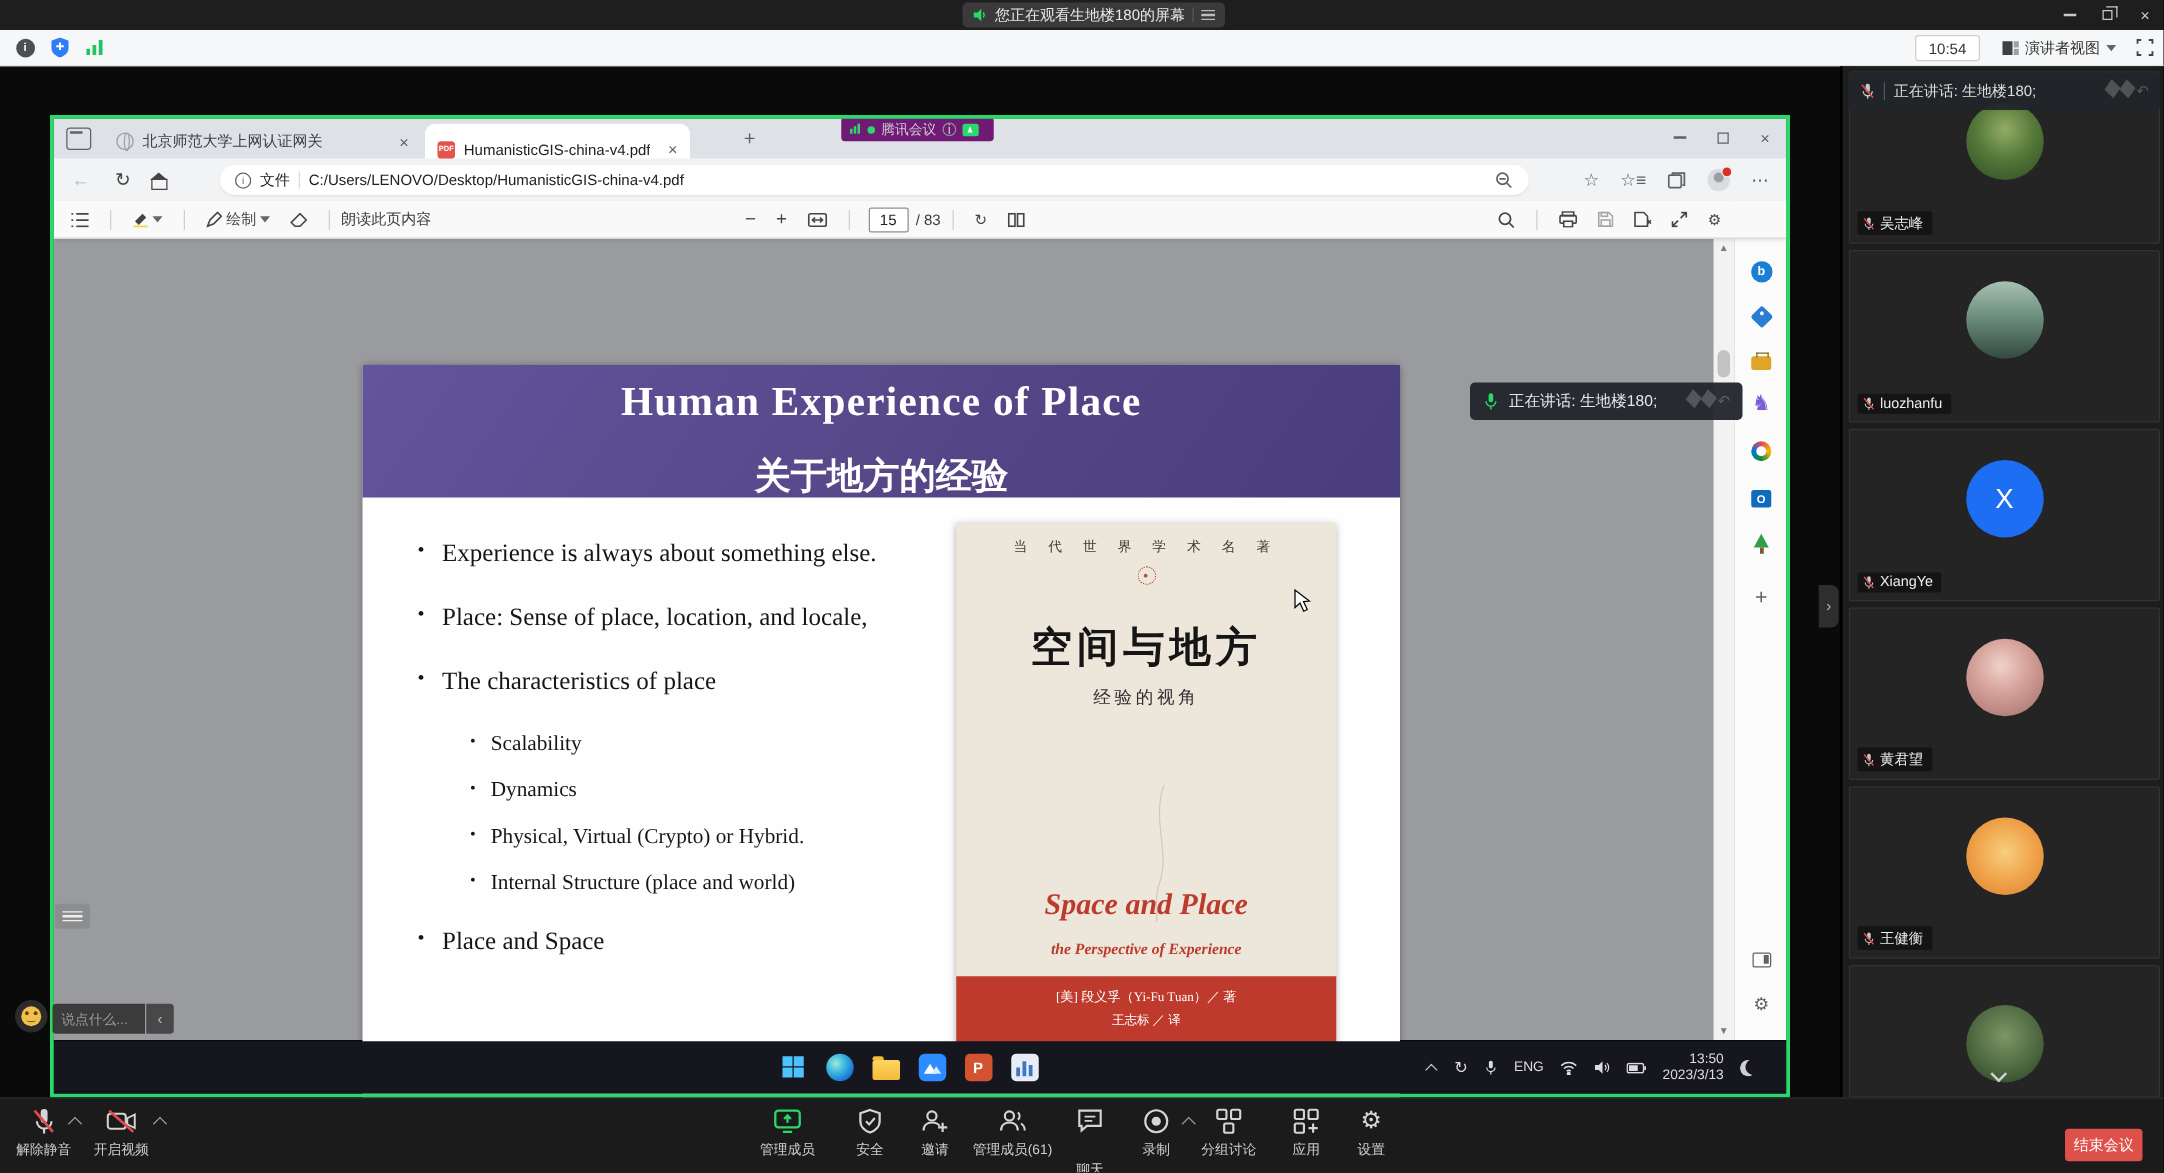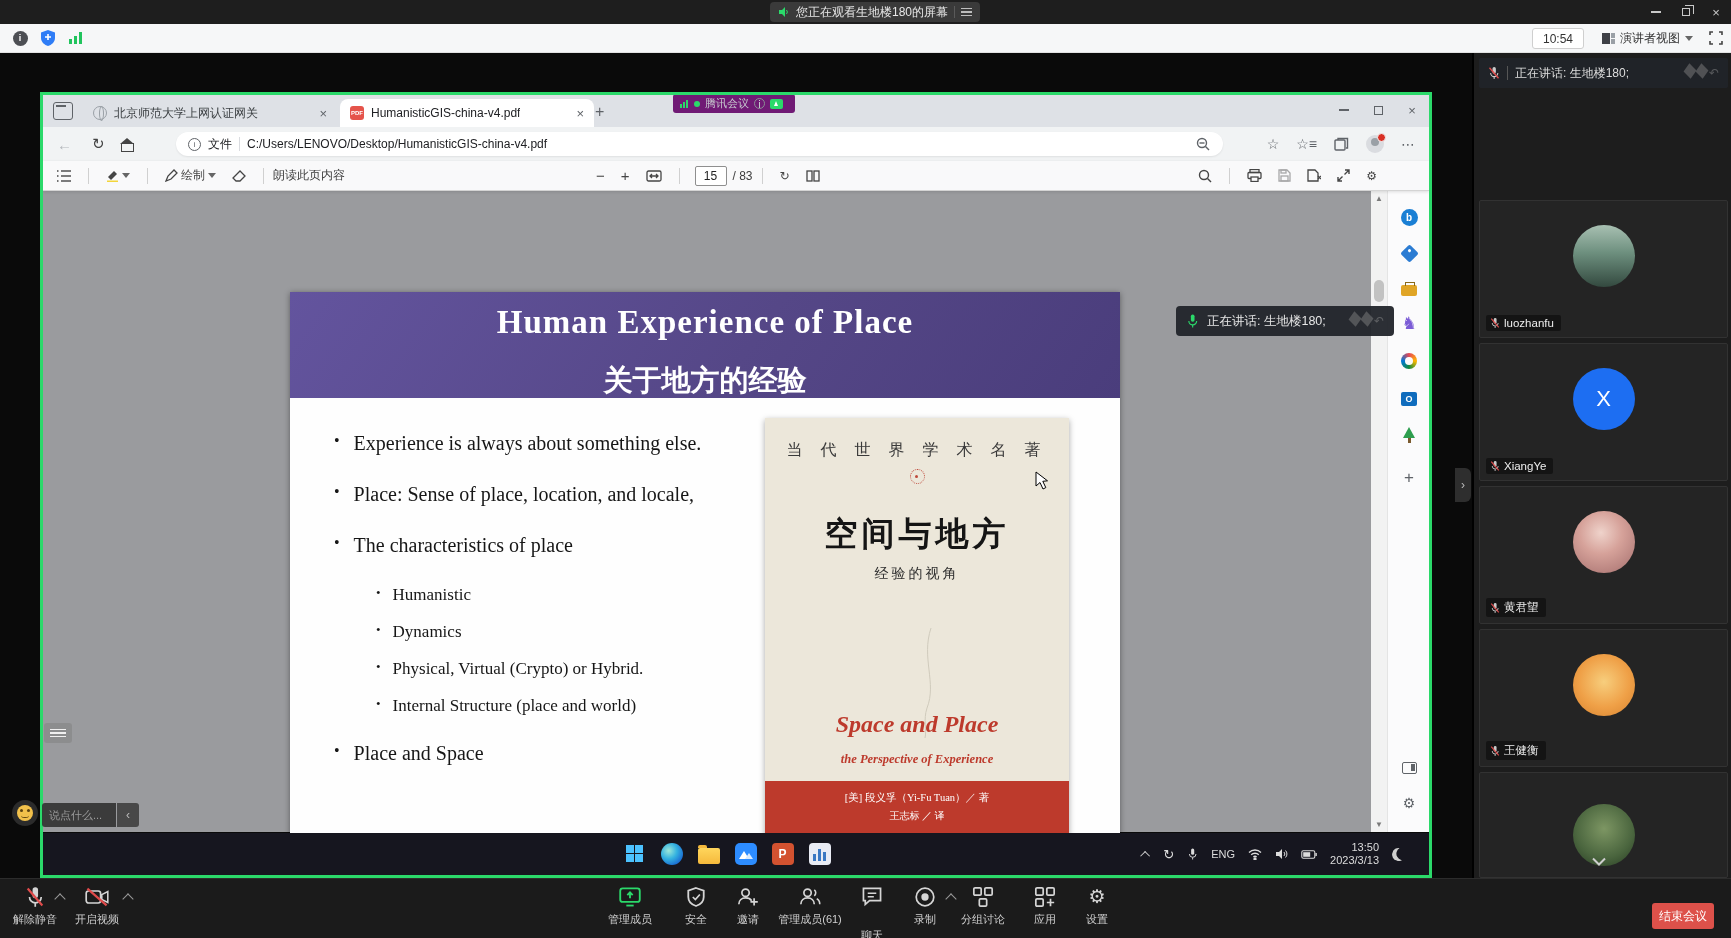--- a/index.html
+++ b/index.html
@@ -34,21 +34,21 @@
   
   .share-frame { position:absolute; left:40px; top:92px; width:1392px; height:786px; border:3px solid #2bd96a; z-index:40; pointer-events:none; }
 
   
   .browser { position:absolute; left:43px; top:95px; width:1386px; height:737px; background:#fff; z-index:10; }
   .tabstrip { position:absolute; left:0; top:0; width:100%; height:32px; background:#dee1e6; display:flex; align-items:flex-end; }
   .tab-actions { position:absolute; left:10px; top:7px; width:20px; height:18px; border:1.5px solid #5f6368; border-radius:3px; }
   .tab-actions::before { content:""; position:absolute; left:2px; top:2px; width:10px; height:2px; background:#5f6368; }
   .tab { position:absolute; top:4px; height:28px; display:flex; align-items:center; gap:7px; padding:0 10px; font-size:12px; color:#3c4043; }
   .tab.inactive { left:40px; width:254px; }
-  .tab.active { left:297px; width:254px; background:#fff; border-radius:8px 8px 0 0; color:#202124; }
+  .tab.active { left:297px; width:212px; background:#fff; border-radius:8px 8px 0 0; color:#202124;align-items:flex-end; }
   .tab .x { color:#5f6368; font-size:13px; margin-left:auto; }
   .globe { width:14px; height:14px; border-radius:50%; border:1.5px solid #9aa0a6; position:relative; flex:none; }
   .globe::before { content:""; position:absolute; left:5px; top:-1px; width:3px; height:13px; border-radius:50%; border:1px solid #9aa0a6; }
   .pdf-ic { width:14px; height:14px; background:#e5544b; border-radius:3px; color:#fff; font-size:6px; font-weight:bold; display:flex; align-items:center; justify-content:center; flex:none; }
   .newtab { position:absolute; left:552px; top:8px; color:#5f6368; font-size:16px; }
   .bwin-ctl { position:absolute; top:0; height:30px; width:34px; display:flex; align-items:center; justify-content:center; color:#5f6368; font-size:13px; }
   .ic-min2 { width:10px; height:1.2px; background:#5f6368; display:inline-block; }
   .ic-rest2 { width:9px; height:9px; border:1.2px solid #5f6368; display:inline-block; }
 
   .addressbar { position:absolute; left:0; top:32px; width:100%; height:34px; background:#f1f3f4; display:flex; align-items:center; }
@@ -86,21 +86,21 @@
   .slide-head .t2 { font-size:29px; font-weight:bold; margin-top:20px; }
   .bullets { position:absolute; left:44px; top:140px; width:430px; color:#161616; }
   .b1 { font-size:20px; margin-bottom:28px; display:flex; gap:14px; }
   .b2 { font-size:17px; margin-bottom:17px; margin-left:42px; display:flex; gap:12px; }
   .b1 .dot, .b2 .dot { flex:none; }
   .b1 .dot { font-size:16px; } .b2 .dot { font-size:13px; }
   .b-gap { margin-top:26px; }
 
   
   .book { position:absolute; left:475px; top:126px; width:304px; height:444px; background:#ece7da; box-shadow:0 2px 6px rgba(0,0,0,.35); text-align:center; }
-  .bk-series { margin-top:22px; font-size:16px; letter-spacing:7px; color:#3a3a3a; font-family:"Liberation Serif",serif; }
+  .bk-series { margin-top:12px; font-size:11px; letter-spacing:7px; color:#3a3a3a; font-family:"Liberation Serif",serif; }
   .bk-rosette { width:15px; height:15px; margin:8px auto 0; border:1.5px dotted #bf4a3c; border-radius:50%; position:relative; }
   .bk-rosette::before { content:""; position:absolute; left:4.5px; top:4.5px; width:3px; height:3px; border-radius:50%; background:#bf4a3c; }
   .bk-title { margin-top:28px; font-size:33px; font-weight:bold; letter-spacing:4px; color:#151515; font-family:"DejaVu Sans",sans-serif; }
   .bk-sub { margin-top:8px; font-size:14px; letter-spacing:3px; color:#2e2e2e; }
   .bk-curve { position:absolute; left:50%; top:210px; opacity:.35; }
   .bk-en { position:absolute; left:0; width:100%; top:293px; color:#bd3a2c; font-style:italic; font-weight:bold; font-size:24px; }
   .bk-en2 { position:absolute; left:0; width:100%; top:334px; color:#bd3a2c; font-style:italic; font-weight:bold; font-size:12.5px; }
   .bk-band { position:absolute; left:0; bottom:0; width:100%; height:81px; background:#bd3a2c; color:#fff; }
   .bk-auth { margin-top:10px; font-size:10.5px; }
   .bk-trans { margin-top:4px; font-size:10px; }
@@ -424,21 +424,21 @@
           <div class="b1">
               <span class="dot">•</span>
               <span>Place: Sense of place, location, and locale,</span>
             </div>
           <div class="b1">
               <span class="dot">•</span>
               <span>The characteristics of place</span>
             </div>
           <div class="b2">
               <span class="dot">•</span>
-              <span>Humanistic</span>
+              <span>Scalability</span>
             </div>
           <div class="b2">
               <span class="dot">•</span>
               <span>Dynamics</span>
             </div>
           <div class="b2">
               <span class="dot">•</span>
               <span>Physical, Virtual (Crypto) or Hybrid.</span>
             </div>
           <div class="b2">
@@ -632,20 +632,32 @@
         </svg>
       <span class="div"></span>
       <span>正在讲话: 生地楼180;</span>
       <span class="wmark">
           <i></i>
           <i></i>
           <span class="arr">↶</span>
         </span>
     </div>
 
+    <div class="ptile" style="top:4px;">
+      <span class="pavatar" style="background:radial-gradient(circle at 50% 35%, #94ac66 0%, #567a3a 45%, #2e4a22 100%);"></span>
+      <span class="pname">
+        <svg width="10" height="12" viewBox="0 0 16 18">
+            <rect x="6" y="1" width="4.5" height="9" rx="2.2" fill="#c9c9c9"></rect>
+            <path d="M3.5 9 a4.8 4.8 0 0 0 9.6 0" stroke="#c9c9c9" stroke-width="1.4" fill="none"></path>
+            <line x1="8.2" y1="14" x2="8.2" y2="17" stroke="#c9c9c9" stroke-width="1.4"></line>
+            <line x1="2" y1="2" x2="14" y2="16" stroke="#e04b4b" stroke-width="1.8"></line>
+          </svg>
+        <span>吴志峰</span>
+      </span>
+    </div>
 
     <div class="ptile" style="top:147px;">
       <span class="pavatar" style="background:linear-gradient(180deg,#a8c0b2 0%,#6d8f7e 45%,#33493f 100%);"></span>
       <span class="pname">
         <svg width="10" height="12" viewBox="0 0 16 18">
             <rect x="6" y="1" width="4.5" height="9" rx="2.2" fill="#c9c9c9"></rect>
             <path d="M3.5 9 a4.8 4.8 0 0 0 9.6 0" stroke="#c9c9c9" stroke-width="1.4" fill="none"></path>
             <line x1="8.2" y1="14" x2="8.2" y2="17" stroke="#c9c9c9" stroke-width="1.4"></line>
             <line x1="2" y1="2" x2="14" y2="16" stroke="#e04b4b" stroke-width="1.8"></line>
           </svg>

